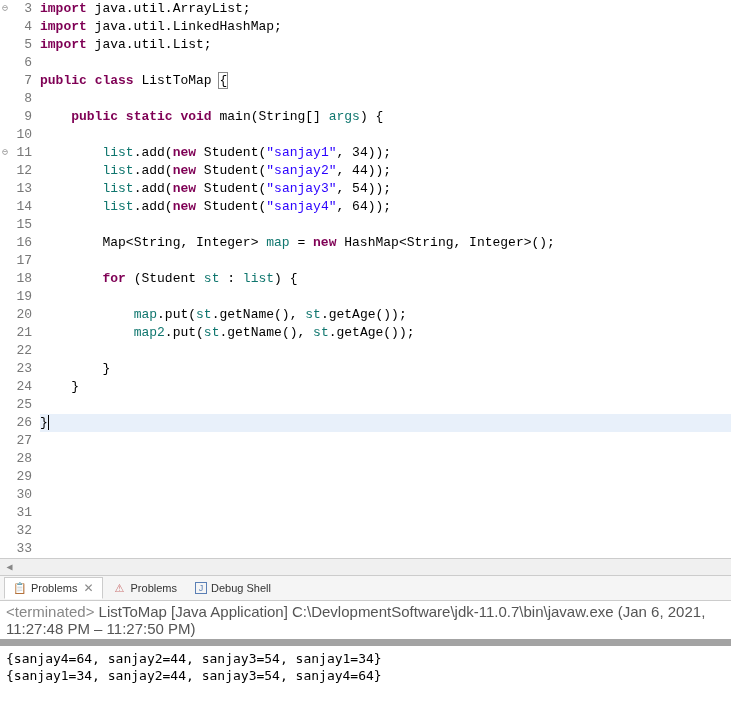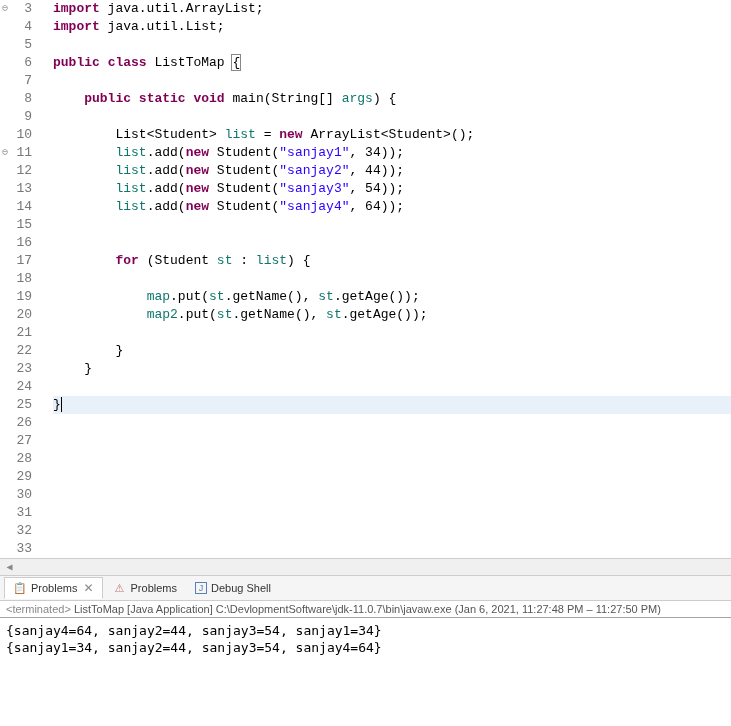--- a/index.html
+++ b/index.html
@@ -1,37 +1,37 @@
 <!DOCTYPE html>
 <html><head>
 <meta charset="utf-8">
 <style>
 * { margin: 0; padding: 0; box-sizing: border-box; }
 body { font-family: Consolas, 'Courier New', monospace; font-size: 13px; background: #fff; color: #000; width: 731px; }
 .editor { display: flex; background: #fff; }
 .gutter { width: 40px; background: #fff; text-align: right; padding-right: 8px; color: #787878; user-select: none; position: relative; }
 .gutter-line { height: 18px; line-height: 18px; position: relative; }
 .marker { position: absolute; left: 2px; font-size: 10px; color: #999; }
-.code { flex: 1; background: #fff; margin-left: 13px; }
+.code { flex: 1; background: #fff; }
 .code-line { height: 18px; line-height: 18px; white-space: pre; }
 .highlight-line { background: #e8f0fa; }
 .kw { color: #7f0055; font-weight: bold; }
 .str { color: #2a00ff; }
 .field { color: #0000c0; font-style: italic; }
 .var { color: #0f766e; }
 .punct { color: #000; }
 .cursor { border-left: 1px solid #000; }
 .hscroll { height: 17px; background: #f0f0f0; border-top: 1px solid #ccc; display: flex; align-items: center; padding: 0 2px; }
 .hscroll-arrow { width: 15px; height: 15px; display: flex; align-items: center; justify-content: center; color: #888; font-size: 10px; }
 .tabs-bar { display: flex; align-items: center; border-top: 1px solid #ccc; border-bottom: 1px solid #ccc; background: #f5f5f5; height: 26px; padding-left: 4px; gap: 2px; }
 .tab { display: flex; align-items: center; gap: 4px; padding: 3px 8px; font-family: 'Segoe UI', Tahoma, sans-serif; font-size: 11px; color: #333; }
 .tab.active { background: #fff; border: 1px solid #ccc; border-bottom: 1px solid #fff; }
 .tab-icon { width: 14px; height: 14px; display: inline-flex; align-items: center; justify-content: center; font-size: 11px; }
 .tab-close { font-size: 12px; color: #888; margin-left: 2px; }
-.console { padding: 2px 6px; font-family: 'Segoe UI', Tahoma, sans-serif; font-size: 11px; color: #555; border-bottom: 1px solid #a3a3a3; }
+.console { padding: 2px 6px; font-family: 'Segoe UI', Tahoma, sans-serif; font-size: 15px; color: #555; border-bottom: 7px solid #a3a3a3; }
 .console .term { color: #888; }
 .console-output { padding: 4px 6px; font-family: Consolas, monospace; font-size: 13px; font-weight: normal; }
 .console-output div { line-height: 17px; }
 </style>
 </head>
 <body>
 
 <div class="editor">
   <div class="gutter" id="gutter">
       <div class="gutter-line">3<span class="marker">⊖</span></div>
@@ -61,32 +61,33 @@
       <div class="gutter-line">27</div>
       <div class="gutter-line">28</div>
       <div class="gutter-line">29</div>
       <div class="gutter-line">30</div>
       <div class="gutter-line">31</div>
       <div class="gutter-line">32</div>
       <div class="gutter-line">33</div>
     </div>
   <div class="code" id="code">
       <div class="code-line"><span></span><span class="kw">import</span><span class="punct"> java.util.ArrayList;</span></div>
+      <div class="code-line"><span></span><span class="kw">import</span><span class="punct"> java.util.LinkedHashMap;</span></div>
       <div class="code-line"><span></span><span class="kw">import</span><span class="punct"> java.util.List;</span></div>
       <div class="code-line"><span></span></div>
       <div class="code-line"><span></span><span class="kw">public</span><span class="punct"> </span><span class="kw">class</span><span class="punct"> ListToMap </span><span class="punct" style="outline: rgb(136, 136, 136) solid 1px;">{</span></div>
       <div class="code-line"><span></span></div>
       <div class="code-line"><span>    </span><span class="kw">public</span><span class="punct"> </span><span class="kw">static</span><span class="punct"> </span><span class="kw">void</span><span class="punct"> main(String[] </span><span class="var">args</span><span class="punct">) {</span></div>
       <div class="code-line"><span></span></div>
-      <div class="code-line"><span>        </span><span class="punct">List&lt;Student&gt; </span><span class="var">list</span><span class="punct"> = </span><span class="kw">new</span><span class="punct"> ArrayList&lt;Student&gt;();</span></div>
       <div class="code-line"><span>        </span><span class="var">list</span><span class="punct">.add(</span><span class="kw">new</span><span class="punct"> Student(</span><span class="str">"sanjay1"</span><span class="punct">, 34));</span></div>
       <div class="code-line"><span>        </span><span class="var">list</span><span class="punct">.add(</span><span class="kw">new</span><span class="punct"> Student(</span><span class="str">"sanjay2"</span><span class="punct">, 44));</span></div>
       <div class="code-line"><span>        </span><span class="var">list</span><span class="punct">.add(</span><span class="kw">new</span><span class="punct"> Student(</span><span class="str">"sanjay3"</span><span class="punct">, 54));</span></div>
       <div class="code-line"><span>        </span><span class="var">list</span><span class="punct">.add(</span><span class="kw">new</span><span class="punct"> Student(</span><span class="str">"sanjay4"</span><span class="punct">, 64));</span></div>
       <div class="code-line"><span></span></div>
+      <div class="code-line"><span>        </span><span class="punct">Map&lt;String, Integer&gt; </span><span class="var">map</span><span class="punct"> = </span><span class="kw">new</span><span class="punct"> HashMap&lt;String, Integer&gt;();</span></div>
       <div class="code-line"><span></span></div>
       <div class="code-line"><span>        </span><span class="kw">for</span><span class="punct"> (Student </span><span class="var">st</span><span class="punct"> : </span><span class="var">list</span><span class="punct">) {</span></div>
       <div class="code-line"><span></span></div>
       <div class="code-line"><span>            </span><span class="var">map</span><span class="punct">.put(</span><span class="var">st</span><span class="punct">.getName(), </span><span class="var">st</span><span class="punct">.getAge());</span></div>
       <div class="code-line"><span>            </span><span class="var">map2</span><span class="punct">.put(</span><span class="var">st</span><span class="punct">.getName(), </span><span class="var">st</span><span class="punct">.getAge());</span></div>
       <div class="code-line"><span></span></div>
       <div class="code-line"><span>        </span><span class="punct">}</span></div>
       <div class="code-line"><span>    </span><span class="punct">}</span></div>
       <div class="code-line"><span></span></div>
       <div class="code-line highlight-line"><span></span><span class="punct">}</span><span class="cursor"></span></div>

